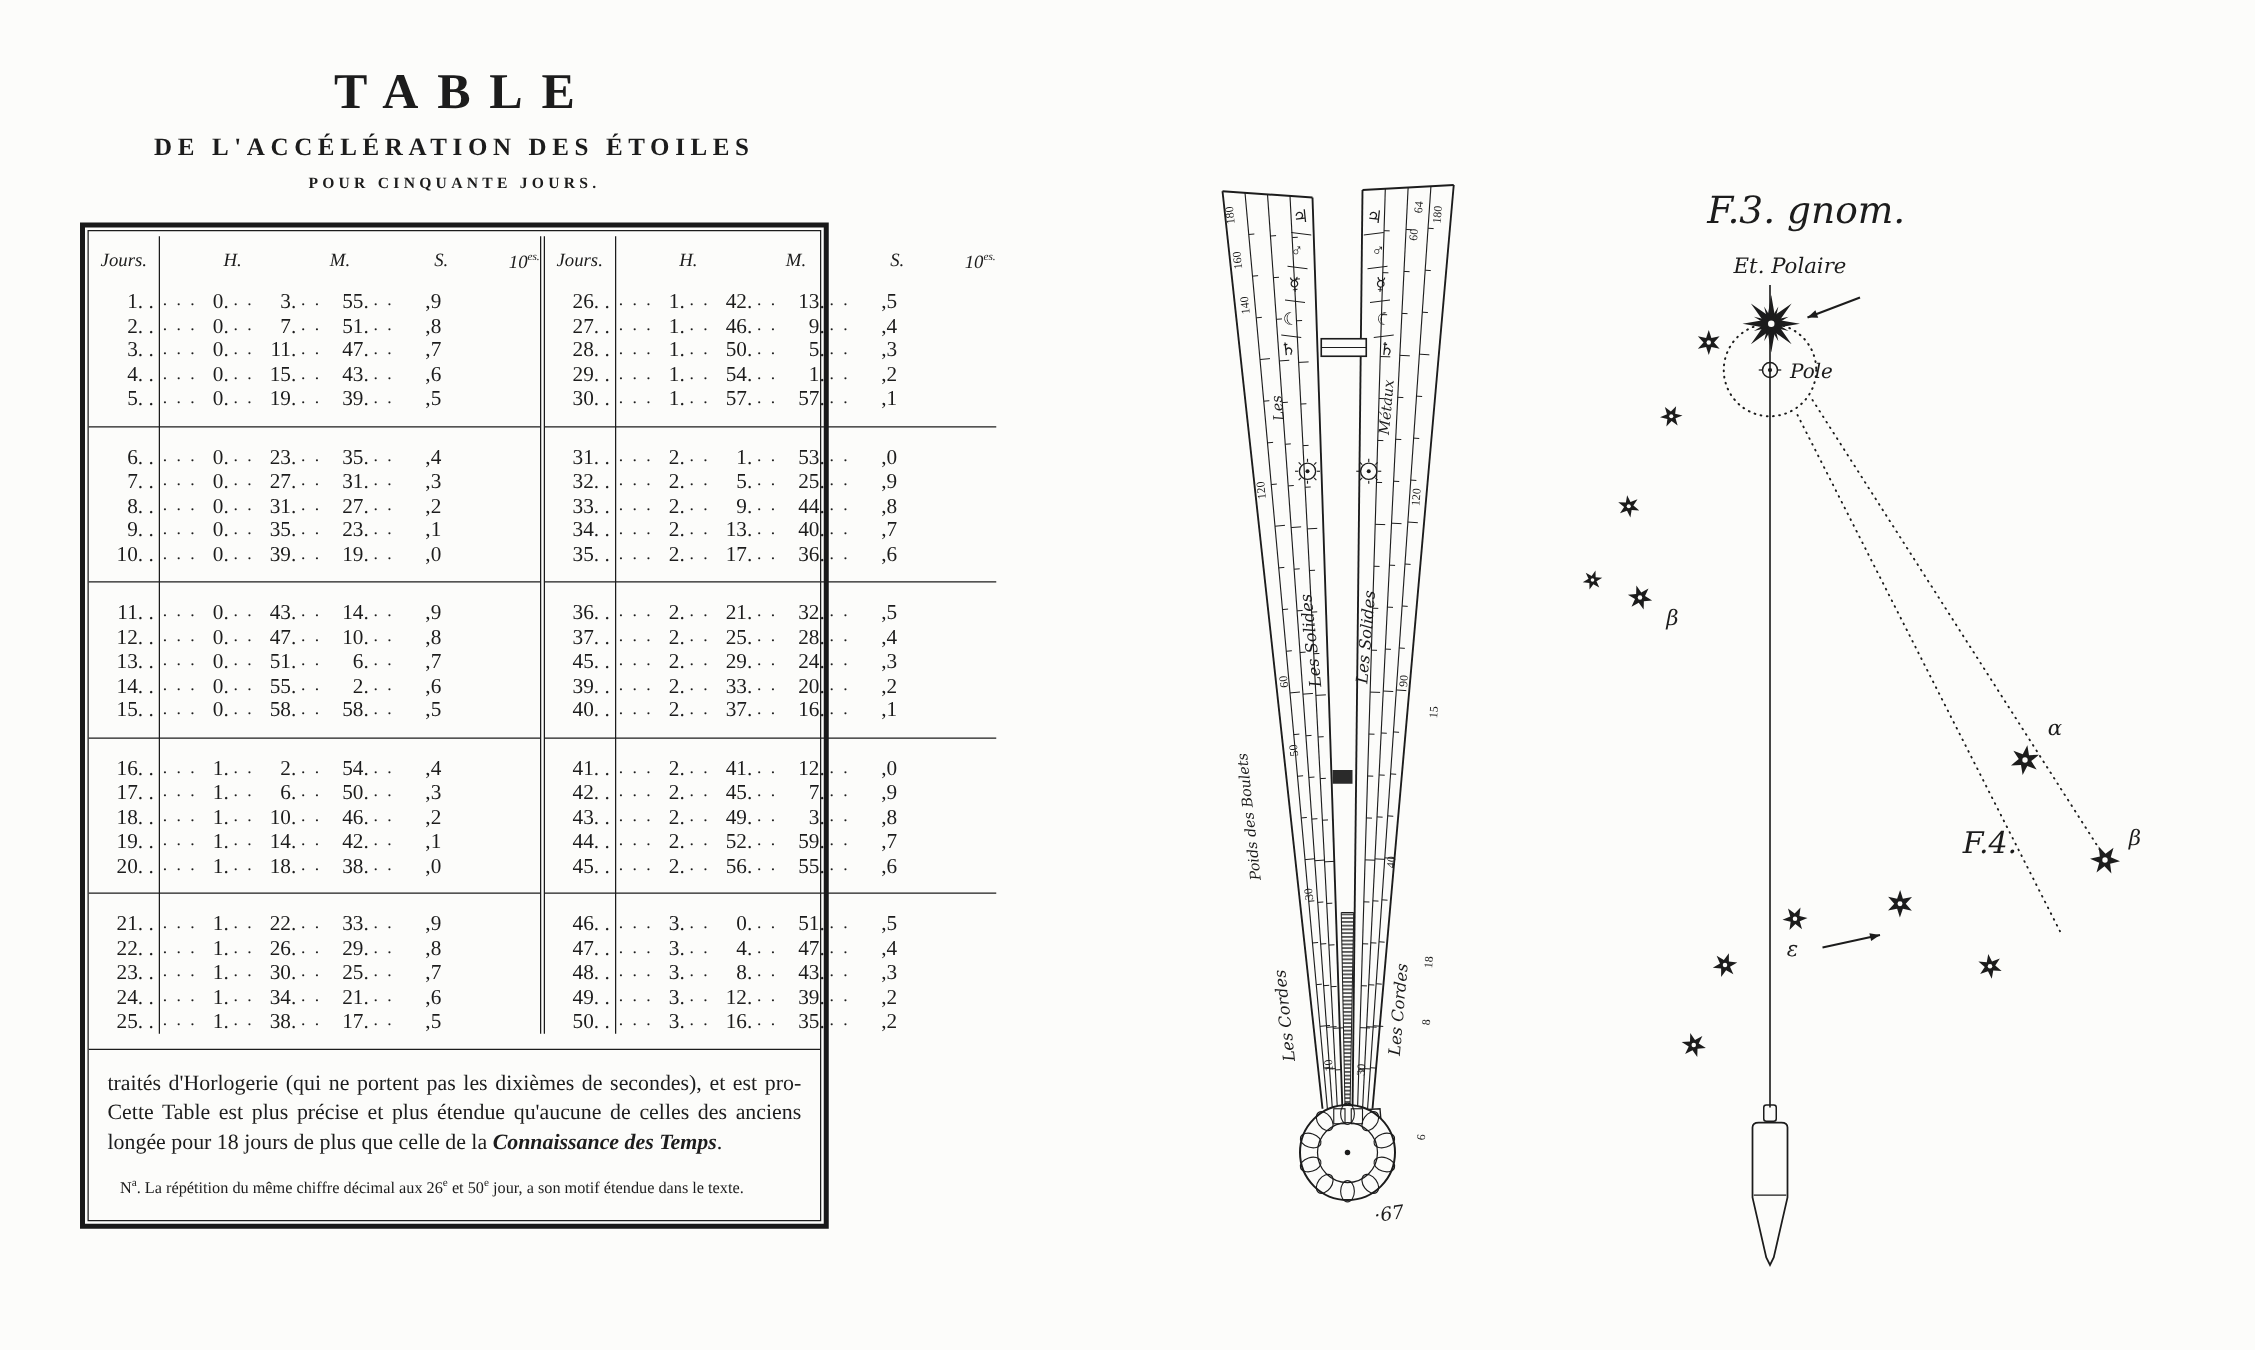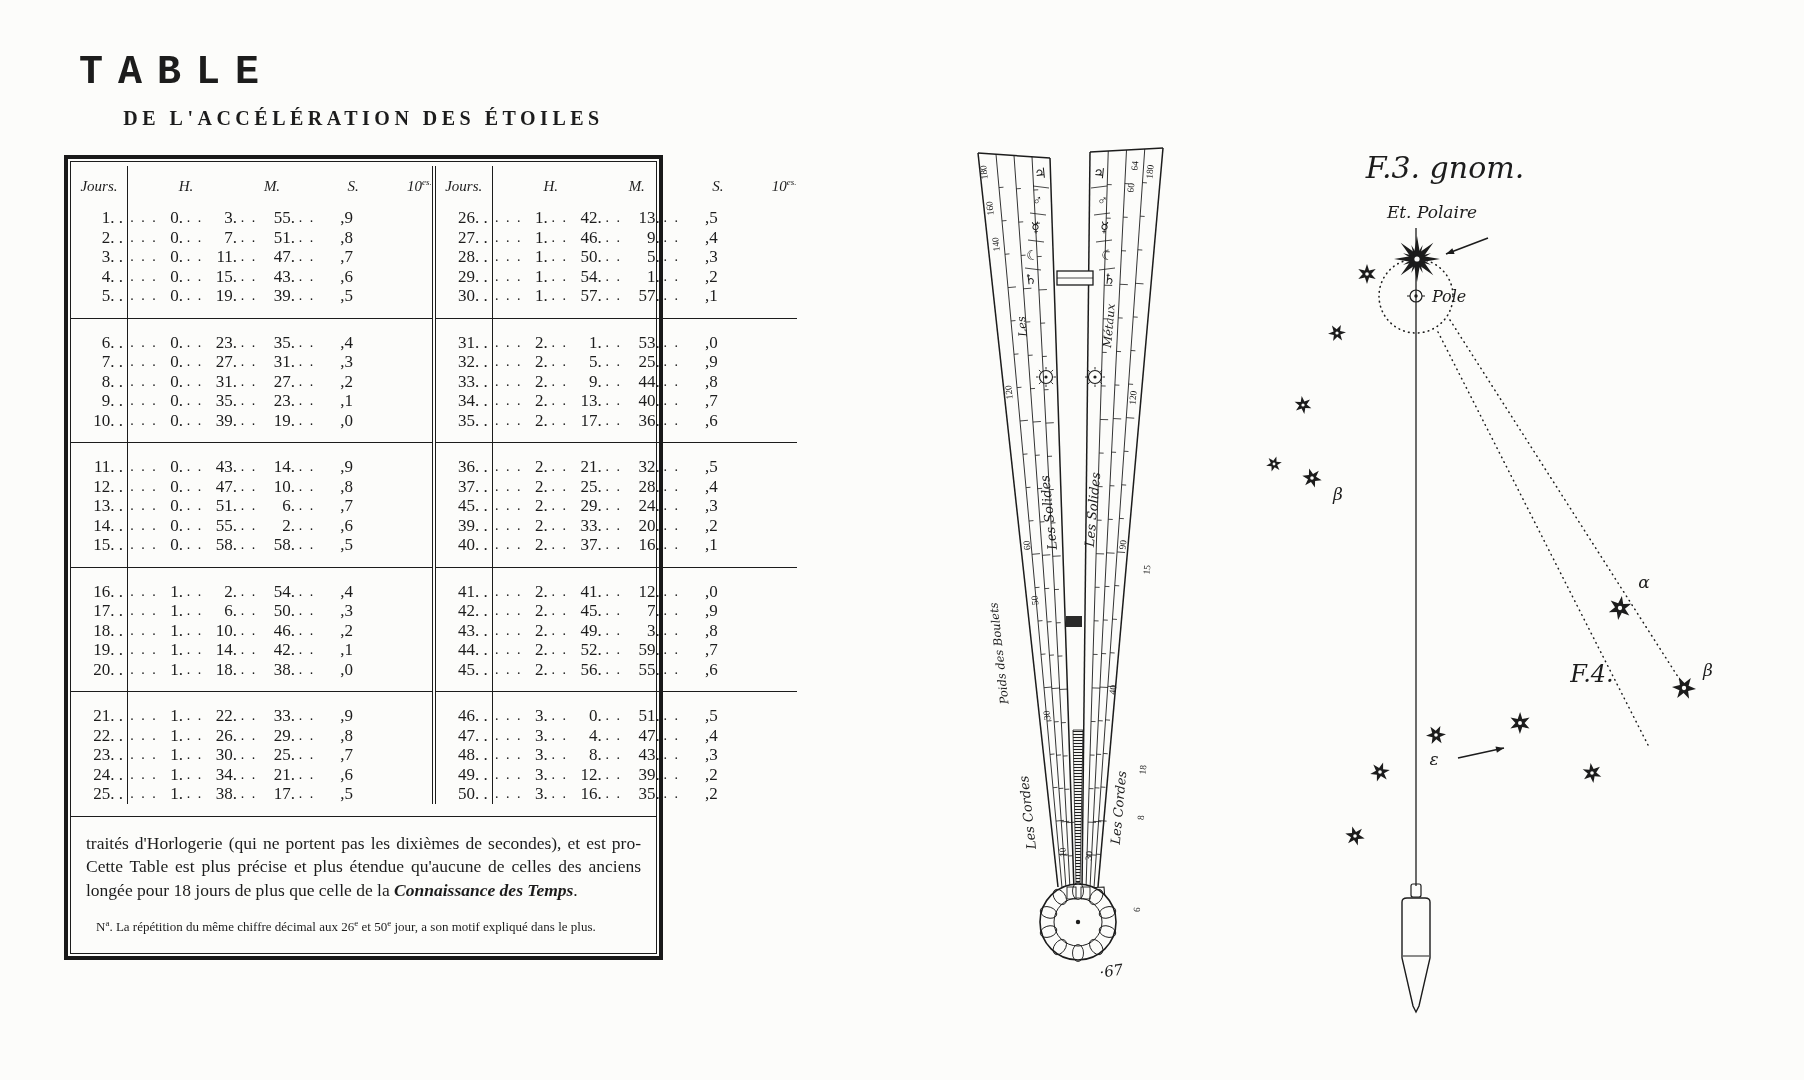--- a/index.html
+++ b/index.html
@@ -3,21 +3,21 @@
 <meta charset="utf-8">
 <style>
   html,body{margin:0;padding:0;}
   body{
     width:1804px;height:1080px;position:relative;overflow:hidden;
     background:#fcfcfa;color:#1c1c1c;
     font-family:"Liberation Serif", serif;
   }
   
   .table-section{position:absolute;left:64px;top:50px;width:599px;}
-  .t-title{text-align:left;font-family:Liberation Mono, monospace;font-weight:bold;
+  .t-title{text-align:center;font-family:Liberation Serif, serif;font-weight:bold;
     font-size:40px;line-height:46px;letter-spacing:15px;padding-left:15px;}
   .t-sub1{text-align:center;font-weight:bold;font-size:20px;line-height:26px;
     letter-spacing:4.5px;margin-top:9px;}
   .t-sub2{text-align:center;font-weight:bold;font-size:12.5px;line-height:16px;
     letter-spacing:2.6px;margin-top:12px;}
   .t-sub3{text-align:center;font-weight:bold;font-size:12.5px;line-height:16px;
     letter-spacing:3.4px;margin-top:7px;}
   .table-box{margin-top:24px;border:4px solid #191919;padding:2px;background:#fcfcfa;}
   .table-box-inner{border:1px solid #1c1c1c;}
   .numbers-area{display:flex;border-bottom:1px solid #1c1c1c;padding:4px 0 12px 0;}
@@ -62,20 +62,21 @@
   .inst-num{font-size:9.5px;}
   .inst-sym{font-size:14px;}
   .inst-cap{font-size:15px;}
 </style>
 </head>
 <body>
 
 <div class="table-section">
   <div class="t-title">TABLE</div>
   <div class="t-sub1">DE L'ACCÉLÉRATION DES ÉTOILES</div>
+  <div class="t-sub3">POUR CINQUANTE JOURS.</div>
 
   <div class="table-box">
     <div class="table-box-inner">
       <div class="numbers-area">
         <div class="half half-left" id="half-left">
           <div class="jours-rule"></div>
         <div class="hdr">
               <div class="hj">Jours.</div>
               <div class="hh">H.</div>
               <div class="hm">M.</div>
@@ -671,21 +672,21 @@
               </div>
             </div>
           </div>
       </div>
       <div class="footer">
         <div class="f-line f-just">traités d'Horlogerie (qui ne portent pas les dixièmes de secondes), et est pro-</div>
         <div class="f-line f-just">Cette Table est plus précise et plus étendue qu'aucune de celles des anciens</div>
         <div class="f-line"><span>longée pour 18 jours de plus que celle de la </span><span class="f-it">Connaissance des Temps</span><span>.</span></div>
         <div class="nota">
           <span>N</span><sup>a</sup><span>.</span>
-          <span>La répétition du même chiffre décimal aux 26</span><sup>e</sup><span> et 50</span><sup>e</sup><span> jour, a son motif expliqué dans le plus.</span>
+          <span>La répétition du même chiffre décimal aux 26</span><sup>e</sup><span> et 50</span><sup>e</sup><span> jour, a son motif étendue dans le texte.</span>
         </div>
       </div>
     </div>
   </div>
 </div>
 
 <svg id="instrument-svg" style="position:absolute;left:940px;top:130px;" width="290" height="900" viewBox="0 0 290 900">
   <defs>
     <pattern id="hatchp" patternUnits="userSpaceOnUse" width="3" height="3">
       <path d="M0,1.5 H3" stroke="#1c1c1c" stroke-width="1.1"></path>

